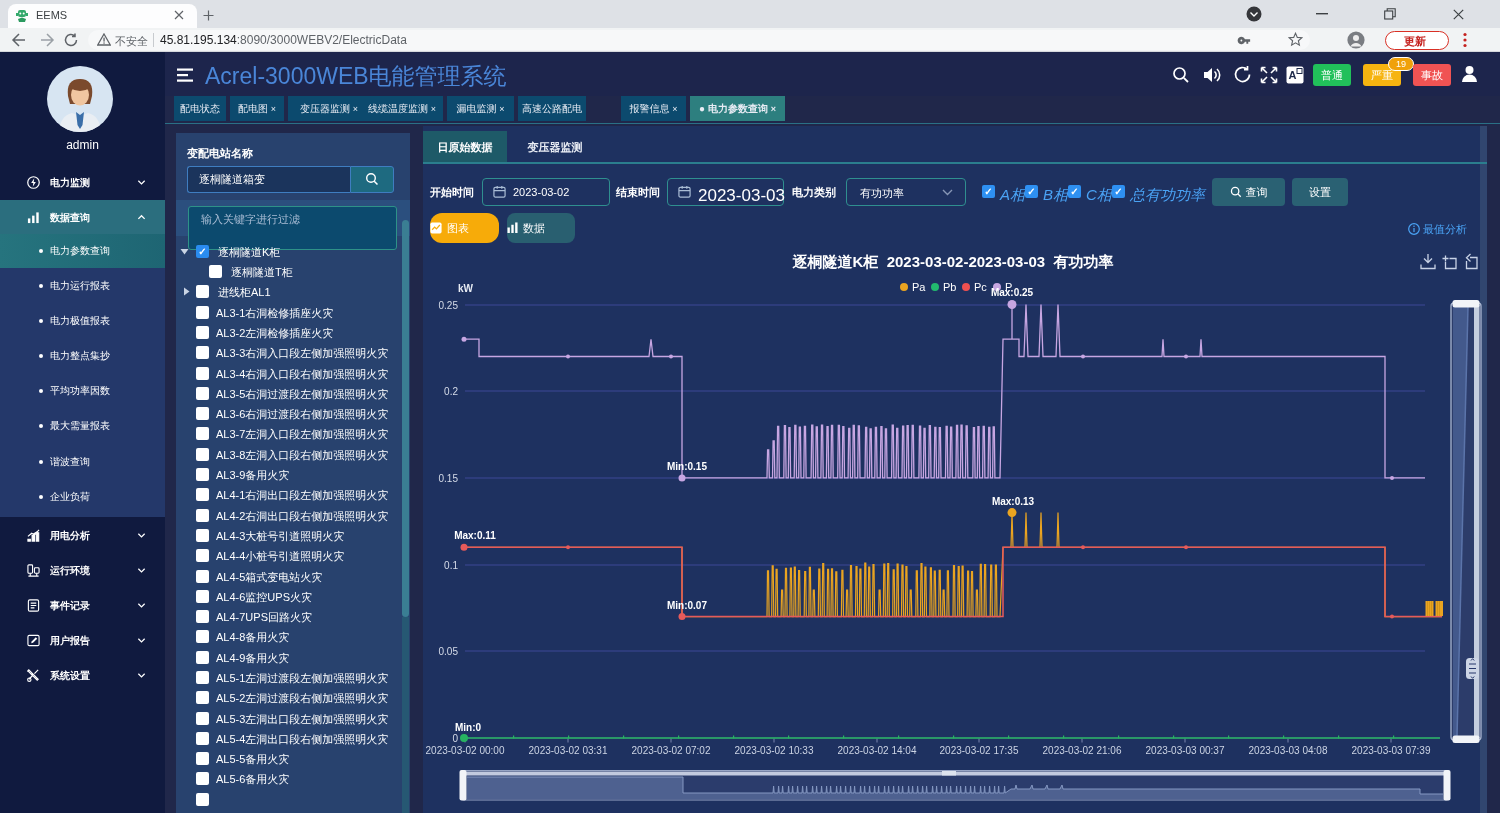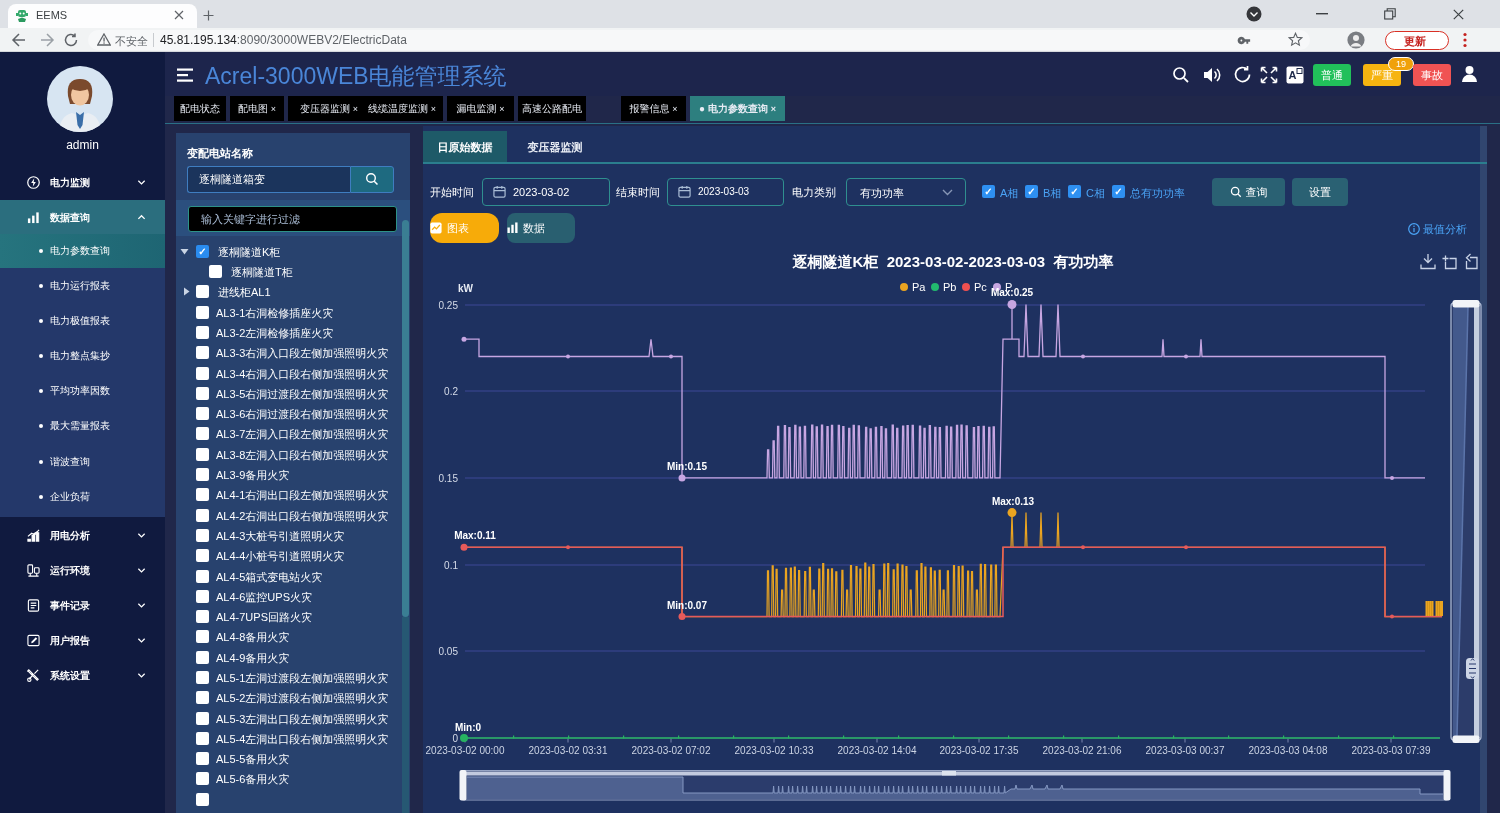--- a/index.html
+++ b/index.html
@@ -16,43 +16,43 @@
 #sidebar { left:0; top:52px; width:165px; height:761px; background:#101a3f; }
 #subwrap { left:0; top:200px; width:165px; height:317px; background:#24386a; }
 #grouprow { left:0; top:200px; width:165px; height:34px; background:#2b6e7e; }
 #activerow { left:0; top:234px; width:165px; height:34px; background:linear-gradient(90deg,#26747e,#1e6573); }
 .mi { position:absolute; left:50px; font-size:10px; color:#fff; font-weight:bold; }
 .sub { position:absolute; left:50px; font-size:10px; color:#fff; }
 .bullet { position:absolute; left:39px; width:4px; height:4px; border-radius:2px; background:#fff; }
 .chev { position:absolute; left:137px; width:9px; height:9px; }
 .micon { position:absolute; left:27px; width:13px; height:13px; }
 
-.atab { position:absolute; top:96px; height:25px; background:#000000; color:#e8ecf4; font-size:10px; line-height:25px; text-align:center; }
+.atab { position:absolute; top:96px; height:25px; background:#0c4a6e; color:#e8ecf4; font-size:10px; line-height:25px; text-align:center; }
 .atab.act { background:#2d7f7f;font-weight:bold; }
 #tabline { left:165px; top:123px; width:1335px; height:1px; background:#2a7086; }
 
 #tree { left:176px; top:133px; width:234px; height:680px; background:#28426e; }
 #filterband { left:176px; top:200px; width:234px; height:36px; background:#2b4f7e; }
 #searchbox { left:187px; top:166px; width:163px; height:27px; border:1px solid #3f7dc0; border-right:none; border-radius:3px 0 0 3px; background:#1b345c; }
 #searchbtn { left:350px; top:166px; width:44px; height:27px; background:#1e6a80; border:1px solid #3f7dc0; border-radius:0 3px 3px 0; }
-#filterinput { left:188px; top:206px; width:209px; height:26px; border:1px solid #2e9288; border-radius:3px; background:#000000; color:#a9bcd4; font-size:11px; line-height:24px; padding-left:12px; }
+#filterinput { left:188px; top:206px; width:209px; height:44px; border:1px solid #2e9288; border-radius:3px; background:#0c4a6e; color:#a9bcd4; font-size:11px; line-height:24px; padding-left:12px; }
 .trow { position:absolute; font-size:11px; color:#fff; white-space:nowrap; }
 .cb { position:absolute; width:13px; height:13px; background:#fff; border-radius:2px; }
 .cbc { position:absolute; width:13px; height:13px; background:#2a8cf0; border-radius:2px; color:#fff; font-size:10px; font-weight:bold; text-align:center; line-height:13px; }
 #vscroll { left:402px; top:220px; width:7px; height:397px; background:#3a7e93; border-radius:4px; }
 #vscrolltrack { left:402px; top:617px; width:7px; height:196px; background:#265873; border-radius:0; }
 
 #main { left:423px; top:126px; width:1064px; height:687px; background:#1e3160; }
 #ptab1 { left:423px; top:131px; width:84px; height:32px; background:#1e5a68; color:#fff; font-size:11px; font-weight:bold; line-height:32px; text-align:center; }
 #ptab2 { left:507px; top:131px; width:96px; height:32px; color:#e8ecf4; font-size:11px; font-weight:bold; line-height:32px; text-align:center; }
 #ptabline { left:423px; top:162px; width:1064px; height:2px; background:#2b7e8e; }
-.flabel { position:absolute; top:185px; font-size:11px; color:#fff; font-weight:normal;text-align:center; }
+.flabel { position:absolute; top:185px; font-size:11px; color:#fff; font-weight:bold;text-align:center; }
 .finput { position:absolute; top:178px; height:28px; border:1px solid #2f8f8f; border-radius:4px; color:#fff; font-size:11px; line-height:26px; }
 .fcb { position:absolute; top:185px; width:13px; height:13px; background:#2e90f2; border-radius:2px; color:#fff; font-size:10px; font-weight:bold; text-align:center; line-height:13px; }
-.fcbl { position:absolute; top:186px; font-size:11px; color:#4aa3f5; }
+.fcbl { position:absolute; top:186px; font-size:15px; color:#4aa3f5;font-style:italic; }
 .tealbtn { position:absolute; top:178px; height:28px; background:#2a6173; border-radius:4px; color:#fff; font-size:11px; text-align:center; line-height:28px; }
 #chartbtn { left:430px; top:213px; width:69px; height:30px; background:#f7ab09; border-radius:12px; color:#fff; font-size:11px; line-height:30px; }
 #databtn { left:507px; top:213px; width:68px; height:30px; background:#295f70; border-radius:8px; color:#fff; font-size:11px; line-height:30px; }
 #maxlink { left:1408px; top:222px; font-size:11px; color:#4aa3f5; }
 </style>
 </head>
 <body>
 <div class="abs" id="tabstrip"></div>
 <div class="abs" id="btab">
     <span class="t">EEMS</span>
@@ -289,21 +289,21 @@
     <rect x="1" y="2.5" width="12" height="10.5" rx="1.5" fill="none" stroke="#a9bcd4" stroke-width="1.3"></rect>
     <path d="M1 6 H13 M4.5 1 V4 M9.5 1 V4" stroke="#a9bcd4" stroke-width="1.3"></path>
   </svg>
 <div class="abs" style="left:513px;top:186px;font-size:11px;color:#fff">2023-03-02</div>
 <div class="flabel" style="left:616px">结束时间</div>
 <div class="finput" style="left:667px;width:117px"></div>
 <svg class="abs" style="left:678px;top:185px" width="13" height="13" viewBox="0 0 14 14">
     <rect x="1" y="2.5" width="12" height="10.5" rx="1.5" fill="none" stroke="#a9bcd4" stroke-width="1.3"></rect>
     <path d="M1 6 H13 M4.5 1 V4 M9.5 1 V4" stroke="#a9bcd4" stroke-width="1.3"></path>
   </svg>
-<div class="abs" style="left:698px;top:186px;font-size:10px;color:#fff">2023-03-03</div>
+<div class="abs" style="left:698px;top:186px;font-size:17px;color:#fff">2023-03-03</div>
 <div class="flabel" style="left:792px">电力类别</div>
 <div class="finput" style="left:846px;width:120px"></div>
 <div class="abs" style="left:860px;top:186px;font-size:11px;color:#fff">有功功率</div>
 <svg class="abs" style="left:942px;top:189px" width="11" height="7" viewBox="0 0 11 7">
     <path d="M1 1 L5.5 5.5 L10 1" stroke="#8796b5" stroke-width="1.4" fill="none"></path>
   </svg>
 <div class="fcb" style="left:982px">✓</div>
 <div class="fcbl" style="left:1000px">A相</div>
 <div class="fcb" style="left:1025px">✓</div>
 <div class="fcbl" style="left:1043px">B相</div>

